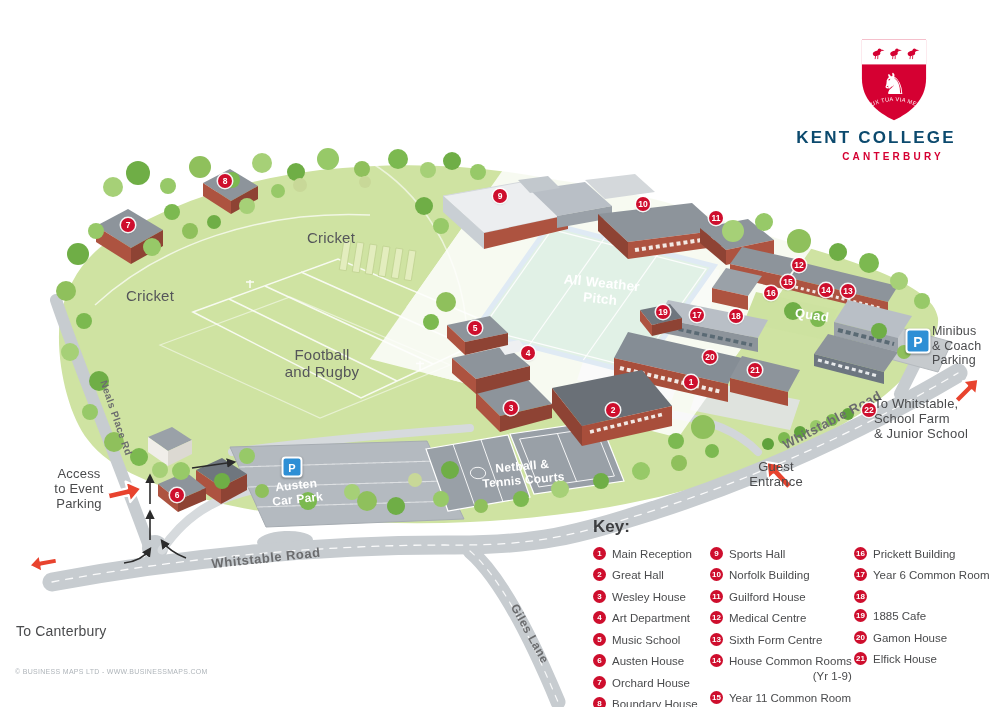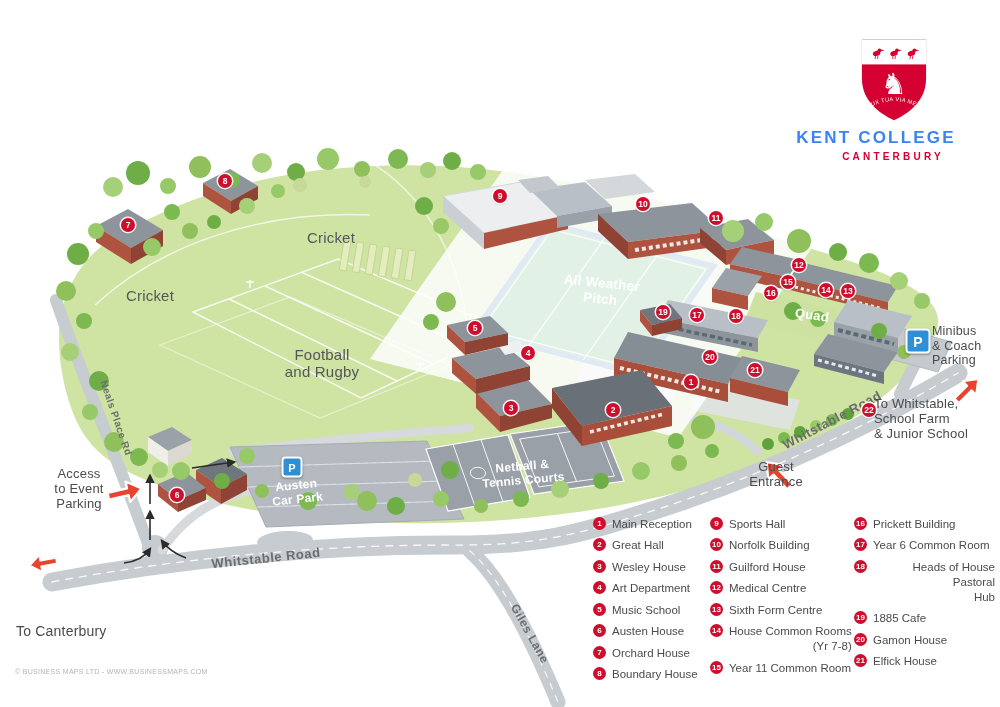--- a/index.html
+++ b/index.html
@@ -18,21 +18,21 @@
     color:#fff;font-size:8.5px;font-weight:700;display:flex;align-items:center;justify-content:center;
     transform:translate(-50%,-50%);box-shadow:0 0 0 1.5px rgba(255,255,255,.92),0 1px 2px rgba(0,0,0,.35);}
 
   .p-badge{position:absolute;background:#2e8fd5;border:2px solid #fff;border-radius:4px;color:#fff;
     font-weight:700;display:flex;align-items:center;justify-content:center;
     transform:translate(-50%,-50%);box-shadow:0 1px 2px rgba(0,0,0,.25);}
   .p-sm{width:17px;height:17px;font-size:11px;}
   .p-lg{width:21px;height:21px;font-size:14px;}
 
   .logo-name{position:absolute;left:876px;top:138px;transform:translate(-50%,-50%);
-    color:#3b82f6;font-weight:700;font-size:17px;letter-spacing:2.2px;white-space:nowrap;}
+    color:#0c4a6e;font-weight:700;font-size:17px;letter-spacing:2.2px;white-space:nowrap;}
   .logo-city{position:absolute;left:893px;top:156px;transform:translate(-50%,-50%);
     color:#d50032;font-weight:700;font-size:10px;letter-spacing:3.2px;white-space:nowrap;}
 
   .key{position:absolute;left:593px;top:517px;width:402px;}
   .key-title{font-size:17px;font-weight:700;color:#3d3e40;margin-bottom:10px;}
   .key-cols{display:flex;}
   .key-col{flex:0 0 auto;}
   .key-col:nth-child(1){width:117px;}
   .key-col:nth-child(2){width:144px;}
   .key-col:nth-child(3){width:141px;}
@@ -421,20 +421,21 @@
       <div class="marker" style="left: 771px; top: 293px;">16</div>
       <div class="marker" style="left: 697px; top: 315px;">17</div>
       <div class="marker" style="left: 736px; top: 316px;">18</div>
       <div class="marker" style="left: 663px; top: 312px;">19</div>
       <div class="marker" style="left: 710px; top: 357px;">20</div>
       <div class="marker" style="left: 755px; top: 370px;">21</div>
       <div class="marker" style="left: 869px; top: 368px; margin-top: 42px;">22</div>
     </div>
 
   <div class="key">
+    <div class="key-title">Key:</div>
     <div class="key-cols">
         <div class="key-col">
           <div class="key-item">
             <span class="key-num">1</span>
             <span class="key-label">Main Reception</span>
           </div>
           <div class="key-item">
             <span class="key-num">2</span>
             <span class="key-label">Great Hall</span>
           </div>
@@ -480,40 +481,38 @@
             <span class="key-num">12</span>
             <span class="key-label">Medical Centre</span>
           </div>
           <div class="key-item">
             <span class="key-num">13</span>
             <span class="key-label">Sixth Form Centre</span>
           </div>
           <div class="key-item">
             <span class="key-num">14</span>
             <span class="key-label">House Common Rooms
-(Yr 7-8)</span>
+(Yr 1-9)</span>
           </div>
           <div class="key-item">
             <span class="key-num">15</span>
             <span class="key-label">Year 11 Common Room</span>
           </div>
         </div>
         <div class="key-col">
           <div class="key-item">
             <span class="key-num">16</span>
             <span class="key-label">Prickett Building</span>
           </div>
           <div class="key-item">
             <span class="key-num">17</span>
             <span class="key-label">Year 6 Common Room</span>
           </div>
           <div class="key-item">
             <span class="key-num">18</span>
-            <span class="key-label">Heads of House Pastoral
-Hub</span>
           </div>
           <div class="key-item">
             <span class="key-num">19</span>
             <span class="key-label">1885 Cafe</span>
           </div>
           <div class="key-item">
             <span class="key-num">20</span>
             <span class="key-label">Gamon House</span>
           </div>
           <div class="key-item">

